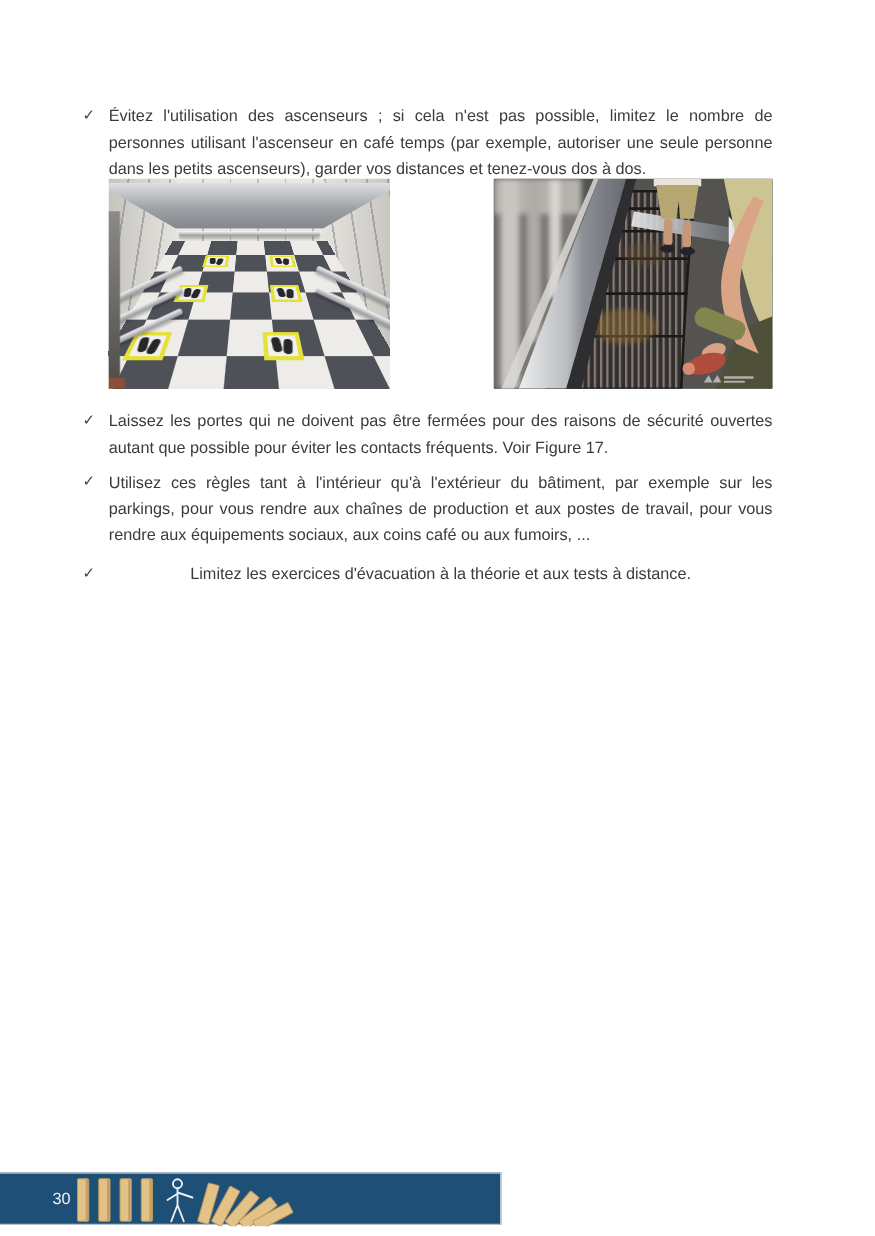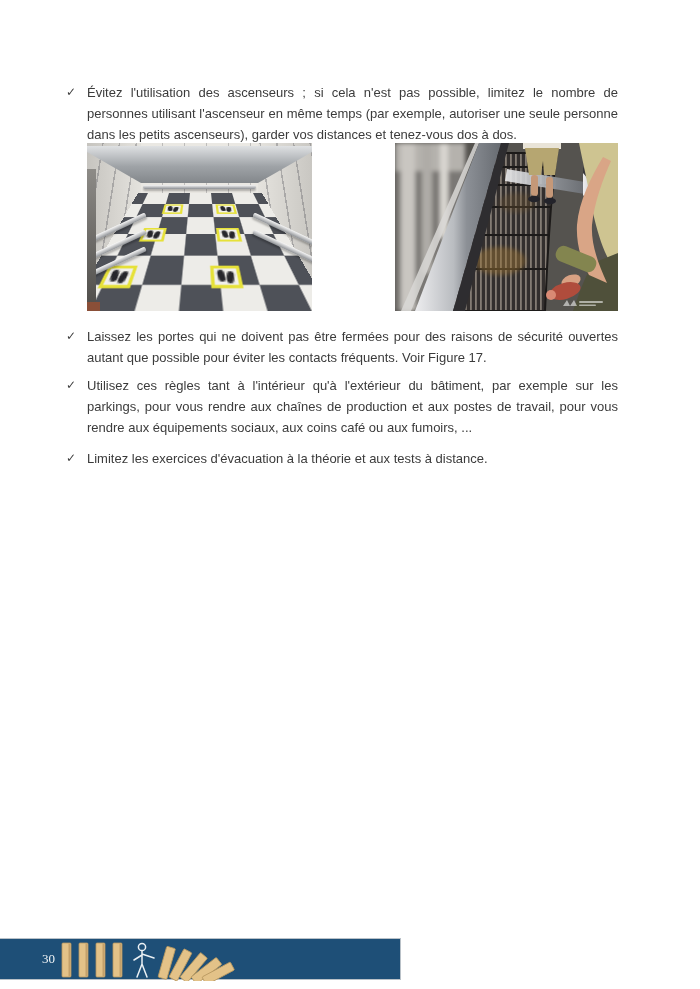--- a/index.html
+++ b/index.html
@@ -3,21 +3,21 @@
 <meta charset="utf-8">
 <style>
   html,body{margin:0;padding:0;background:#fff;}
   body{font-family:"Liberation Sans","DejaVu Sans",sans-serif;}
   .page{position:relative;width:700px;height:989px;background:#ffffff;overflow:hidden;color:#3b3b3b;}
 
   
   .bullet{position:absolute;left:66px;width:552px;display:flex;font-size:13px;line-height:21px;color:#3b3b3b;}
   .bullet .check{width:21px;flex:none;font-size:12px;color:#3f3f3f;}
   .bullet .btext{flex:1;text-align:justify;}
-  .bullet.last .btext{text-align:left;}
+  .bullet.last .btext{text-align:center;}
   #p1{top:82px;} #p2{top:326px;} #p3{top:375px;} #p4{top:448px;}
 
   
   .figures{position:absolute;left:87px;top:143px;width:531px;height:168px;}
   .photo{position:absolute;top:0;height:168px;overflow:hidden;}
   .ph-elev{left:0;width:225px;background:#dedcd7;}
   .ph-esc{right:0;width:223px;background:#55534f;}
 
   
   .ev-wall-l,.ev-wall-r{position:absolute;top:0;width:58px;height:168px;}
@@ -48,31 +48,31 @@
   .ev-sq::after{right:2px;top:2px;transform:rotate(8deg);}
   .sq1{left:30px;top:22px;} .sq2{left:76px;top:22px;}
   .sq3{left:20px;top:56px;} .sq4{left:74px;top:56px;}
   .sq5{left:8px;top:92px;}  .sq6{left:68px;top:92px;}
   .ev-jamb{position:absolute;left:0;top:26px;width:9px;height:142px;background:linear-gradient(180deg,#8d8b87,#4e4c49);}
   .ev-box{position:absolute;left:0;bottom:0;width:13px;height:9px;background:#8a4f38;}
 
   
   .footer-bar{position:absolute;left:0;top:938px;width:401px;height:42px;background:#1e4f77;
       border:1px solid #b9c1c8;border-left:none;box-sizing:border-box;}
-  .page-number{position:absolute;left:42px;top:12px;font-size:13px;color:#f2f5f7;font-family:Liberation Serif, serif;}
+  .page-number{position:absolute;left:42px;top:12px;font-size:13px;color:#f2f5f7;}
   .domino-svg{position:absolute;left:58px;top:0;}
 </style>
 </head>
 <body>
 
 <div class="page">
 
   <div class="bullet" id="p1">
     <span class="check">✓</span>
-    <span class="btext">Évitez l'utilisation des ascenseurs ; si cela n'est pas possible, limitez le nombre de personnes utilisant l'ascenseur en même temps (par exemple, autoriser une seule personne dans les petits ascenseurs), garder vos distances et tenez-vous dos à dos.</span>
+    <span class="btext">Évitez l'utilisation des ascenseurs ; si cela n'est pas possible, limitez le nombre de personnes utilisant l'ascenseur en café temps (par exemple, autoriser une seule personne dans les petits ascenseurs), garder vos distances et tenez-vous dos à dos.</span>
   </div>
 
   <div class="figures">
 
     <div class="photo ph-elev">
       <div class="ev-wall-l"></div>
       <div class="ev-wall-r"></div>
       <div class="ev-backwall"></div>
       <div class="ev-cornice"></div>
       <div class="ev-rail b"></div>

